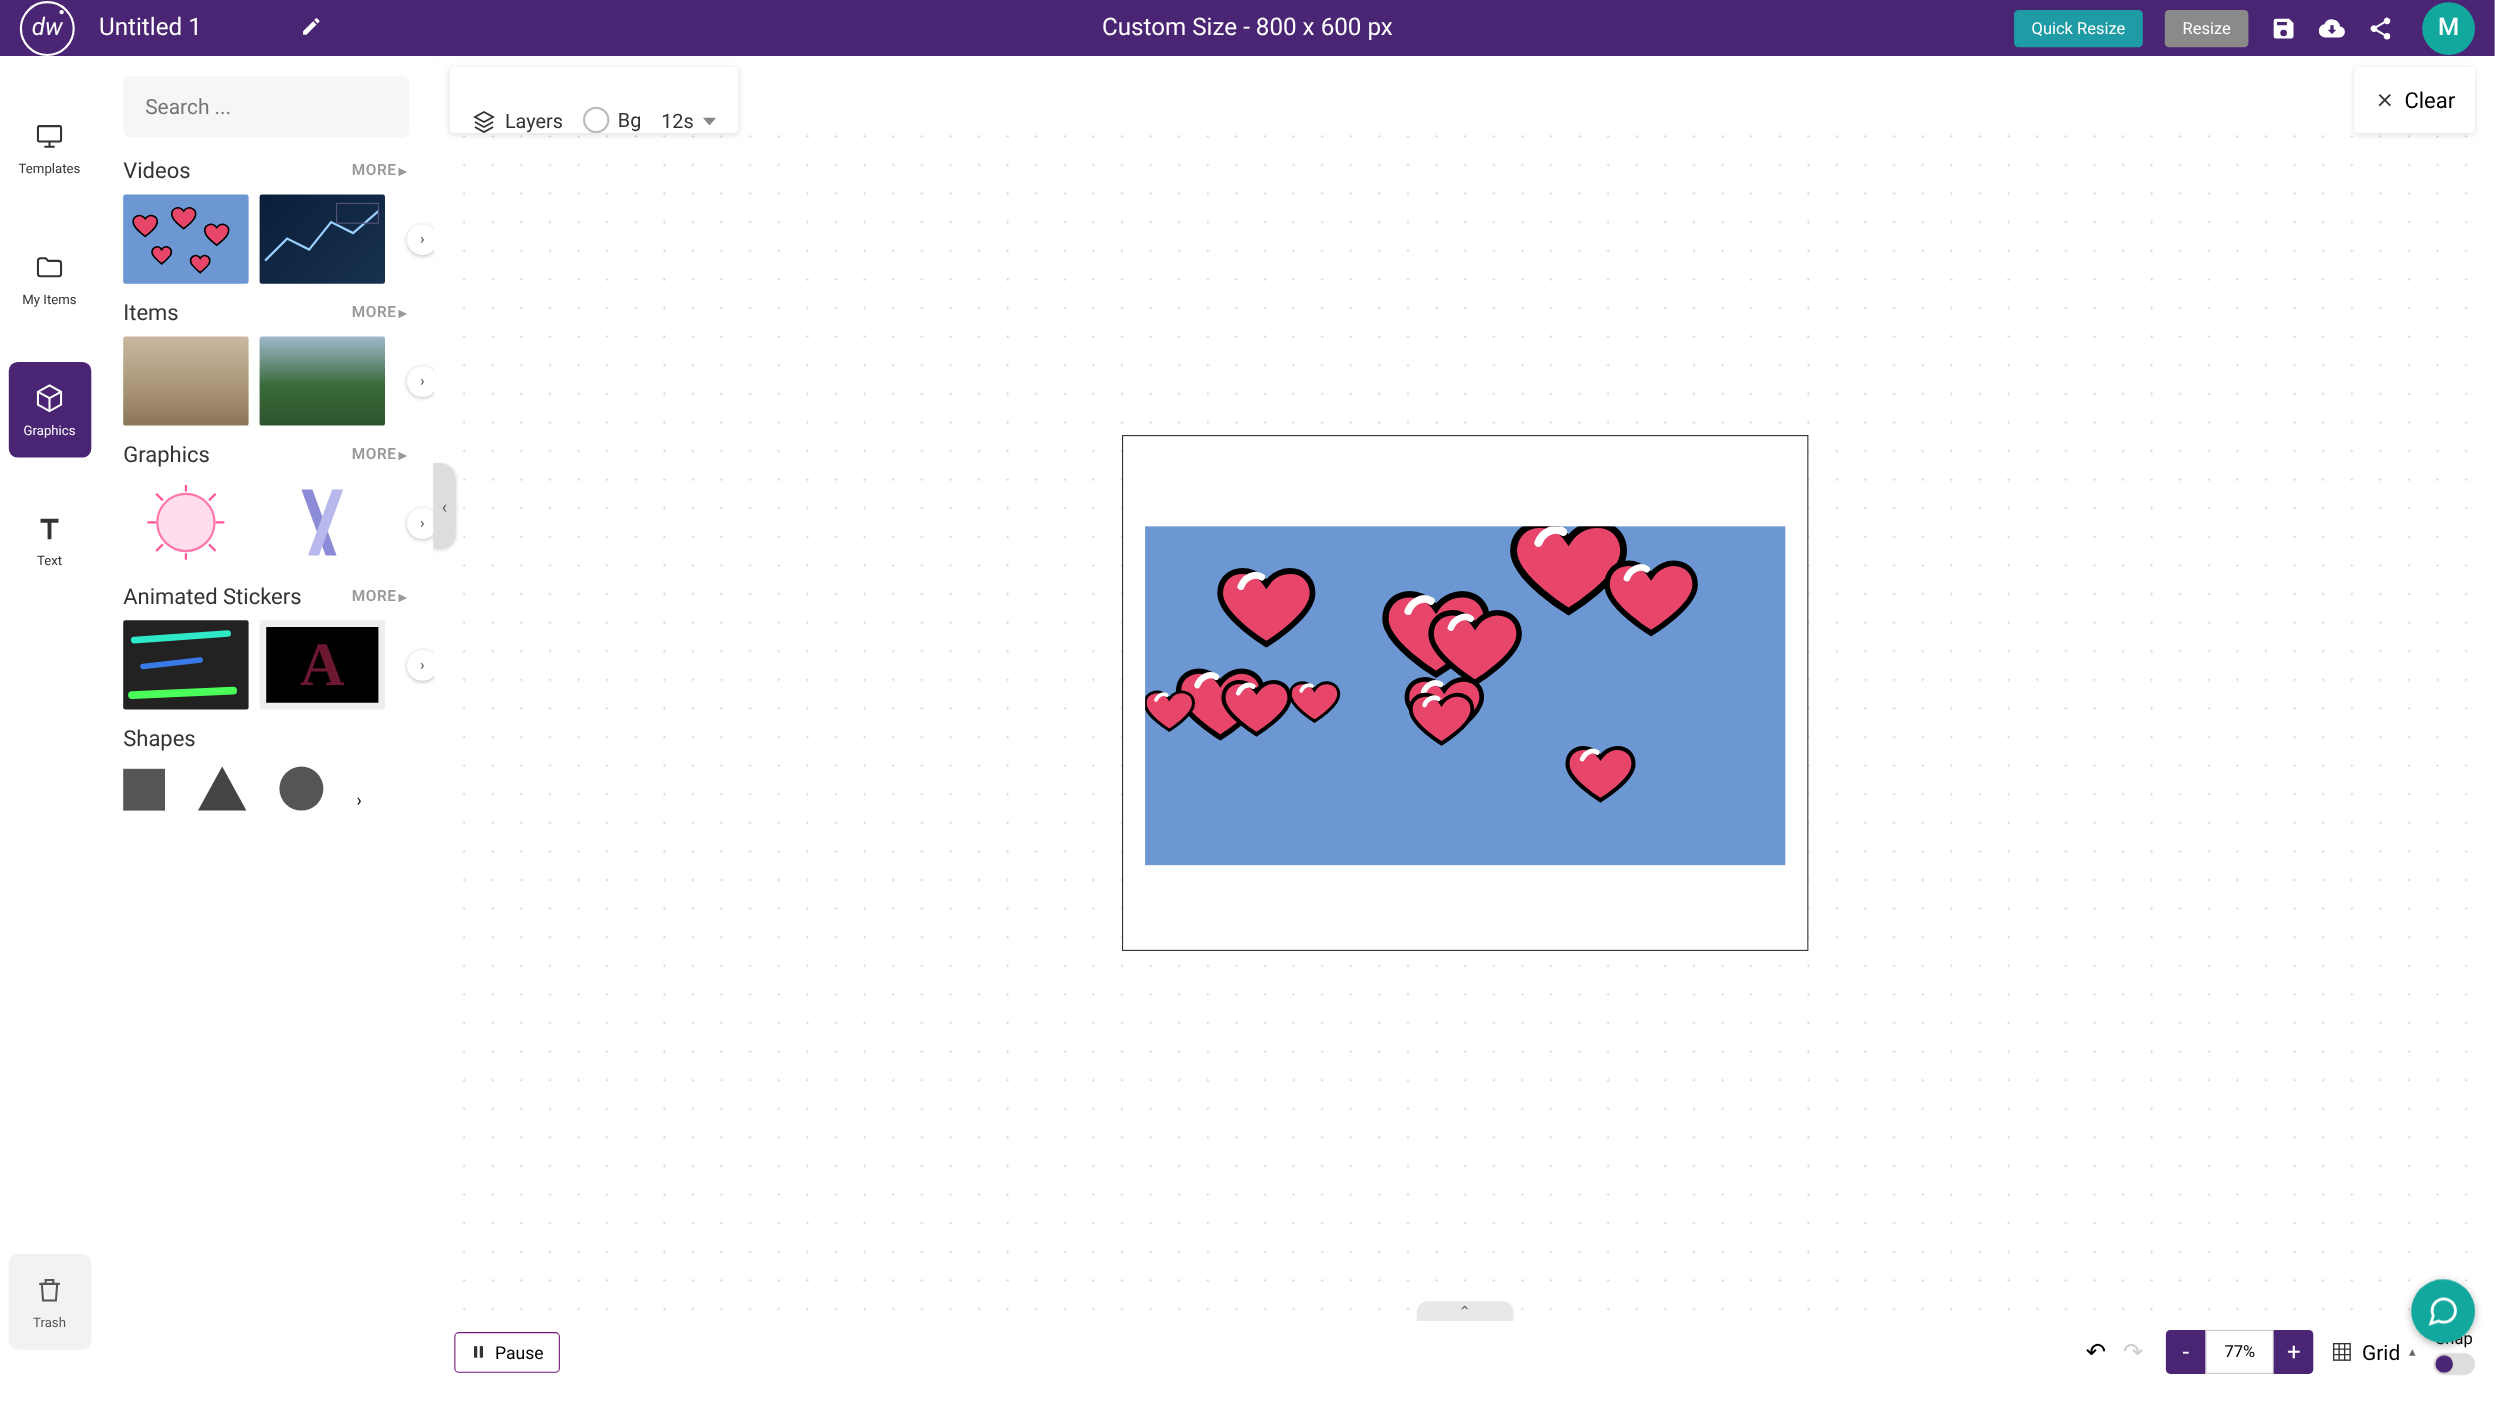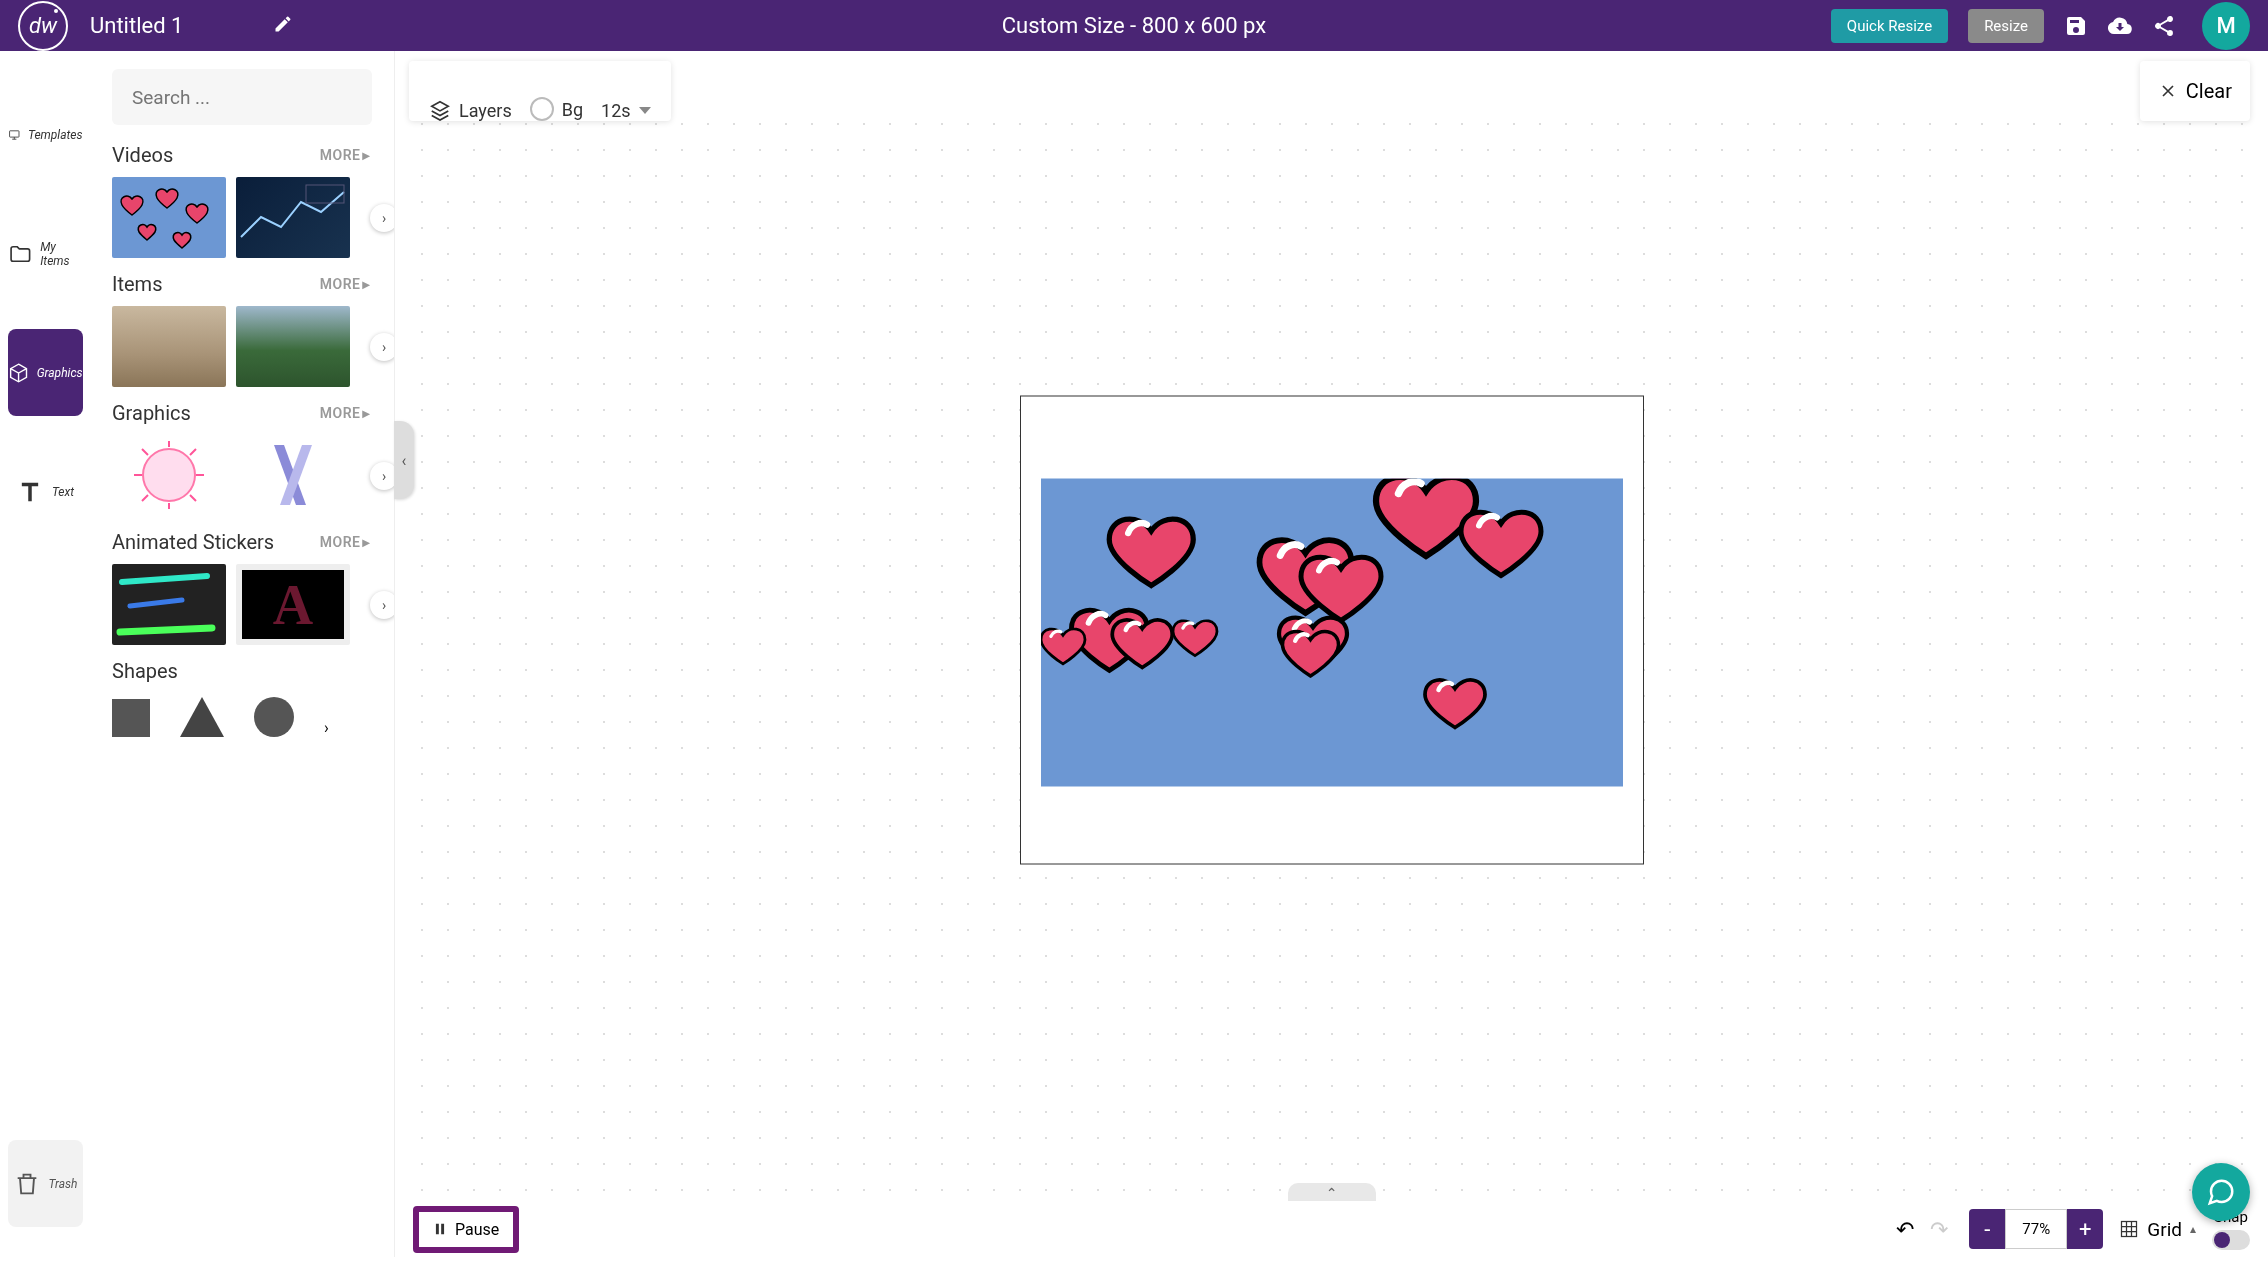--- a/index.html
+++ b/index.html
@@ -14,21 +14,21 @@
 .header-right { margin-left: auto; display: flex; align-items: center; gap: 20px; }
 .btn { border: none; border-radius: 4px; padding: 8px 16px; font-size: 15px; cursor: pointer; color: #fff; }
 .btn-teal { background: #1F9BA5; }
 .btn-gray { background: #8a8a8a; }
 .hdr-icon { width: 24px; height: 24px; cursor: pointer; fill: #fff; }
 .avatar { width: 48px; height: 48px; border-radius: 50%; background: #13A89E; display: flex; align-items: center; justify-content: center; font-size: 22px; font-weight: 500; margin-left: 6px; }
 
 .body { display: flex; height: calc(100% - 73px); }
 
 .rail { width: 90px; background: #fff; display: flex; flex-direction: column; align-items: center; padding-top: 40px; gap: 32px; position: relative; }
-.rail-item { width: 75px; height: 87px; display: flex; flex-direction: row; align-items: center; justify-content: center; gap: 8px; border-radius: 8px; cursor: pointer; color: #333; font-style: italic; }
+.rail-item { width: 75px; height: 87px; display: flex; flex-direction: column; align-items: center; justify-content: center; gap: 8px; border-radius: 8px; cursor: pointer; color: #333; }
 .rail-item.active { background: #4A2574; color: #fff; }
 .rail-item svg { width: 28px; height: 28px; }
 .rail-label { font-size: 12px; }
 .rail-bottom { position: absolute; bottom: 30px; }
 .rail-bottom .rail-item { background: #f2f2f2; color: #555; }
 
 .panel { width: 305px; background: #fff; padding: 18px 14px 0 22px; overflow-y: auto; border-right: 1px solid #eee; position: relative; }
 .search { width: 260px; height: 56px; border: none; background: #f6f6f6; border-radius: 6px; padding: 0 20px; font-size: 19px; color: #888; outline: none; margin-bottom: 18px; }
 .section { margin-bottom: 14px; }
 .sec-head { display: flex; justify-content: space-between; align-items: center; width: 258px; margin-bottom: 10px; }
@@ -51,21 +51,21 @@
 .clear-btn { position: absolute; top: 10px; right: 18px; height: 60px; background: #fff; border-radius: 4px; box-shadow: 0 1px 6px rgba(0,0,0,0.12); display: flex; align-items: center; padding: 0 18px; gap: 8px; font-size: 20px; cursor: pointer; }
 
 .artboard { position: absolute; left: 50%; top: 48%; transform: translate(-50%, -50%); width: 624px; height: 469px; border: 1px solid #333; background: #fff; }
 .placed { position: absolute; left: 20px; top: 82px; width: 582px; height: 308px; background: #6C97D3; overflow: hidden; }
 
 .collapse-handle { position:absolute; left:-1px; top:370px; width:20px; height:78px; background:#ddd; border-radius:0 14px 14px 0; display:flex; align-items:center; justify-content:center; color:#555; cursor:pointer; box-shadow:1px 1px 3px rgba(0,0,0,0.15);}
 .timeline-tab { position:absolute; bottom:54px; left:50%; transform:translateX(-50%); width:88px; height:20px; background:#e8e8e8; border-radius:10px 10px 0 0; display:flex; align-items:center; justify-content:center; cursor:pointer; }
 .timeline-tab::before { content:'⌃'; color:#666; font-size:14px; line-height:8px;}
 
 .bottom-bar { position: absolute; bottom: 0; left: 0; right: 0; height: 56px; display: flex; align-items: center; padding: 0 18px; background: #fff; }
-.pause-btn { border: 6px solid #701a75; background: #fff; border-radius: 4px; padding: 8px 14px; display: flex; align-items: center; gap: 8px; font-size: 16px; cursor: pointer; }
+.pause-btn { border: 1px solid #701a75; background: #fff; border-radius: 4px; padding: 8px 14px; display: flex; align-items: center; gap: 8px; font-size: 16px; cursor: pointer; }
 .bottom-right { margin-left: auto; display: flex; align-items: center; gap: 16px; }
 .undo-redo { display:flex; gap:6px; }
 .ur{width:28px;height:28px;display:flex;align-items:center;justify-content:center;font-size:22px;cursor:pointer;}
 .ur.disabled{color:#ccc;}
 .zoom-grp { display: flex; align-items: center; }
 .zoom-btn { width: 36px; height: 40px; background: #4A2574; color: #fff; font-size: 22px; display: flex; align-items: center; justify-content: center; cursor: pointer; }
 .zoom-btn.minus { border-radius: 4px 0 0 4px; }
 .zoom-btn.plus { border-radius: 0 4px 4px 0; }
 .zoom-val { width: 62px; height: 40px; border: 1px solid #ccc; display: flex; align-items: center; justify-content: center; font-size: 15px; }
 .grid-btn { display: flex; align-items: center; gap: 8px; font-size: 19px; cursor: pointer; }

